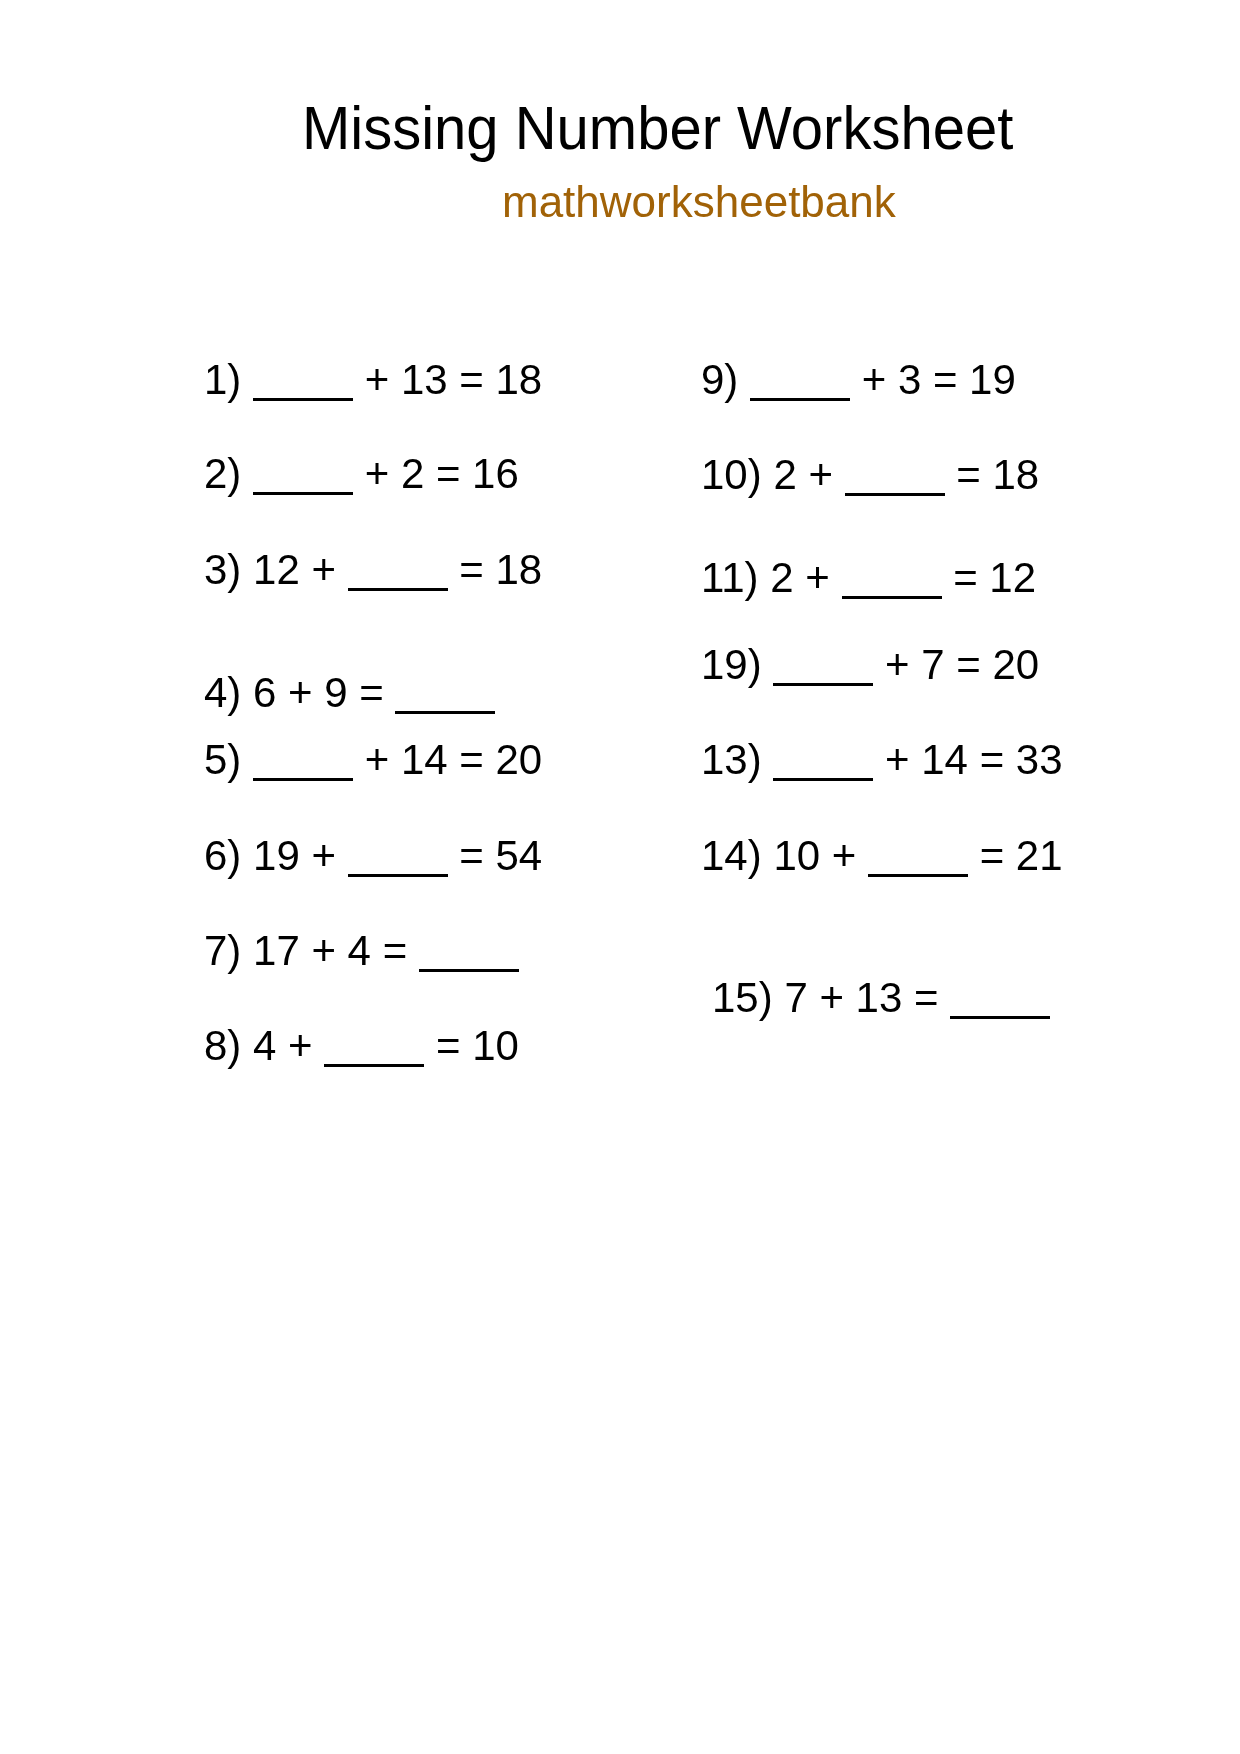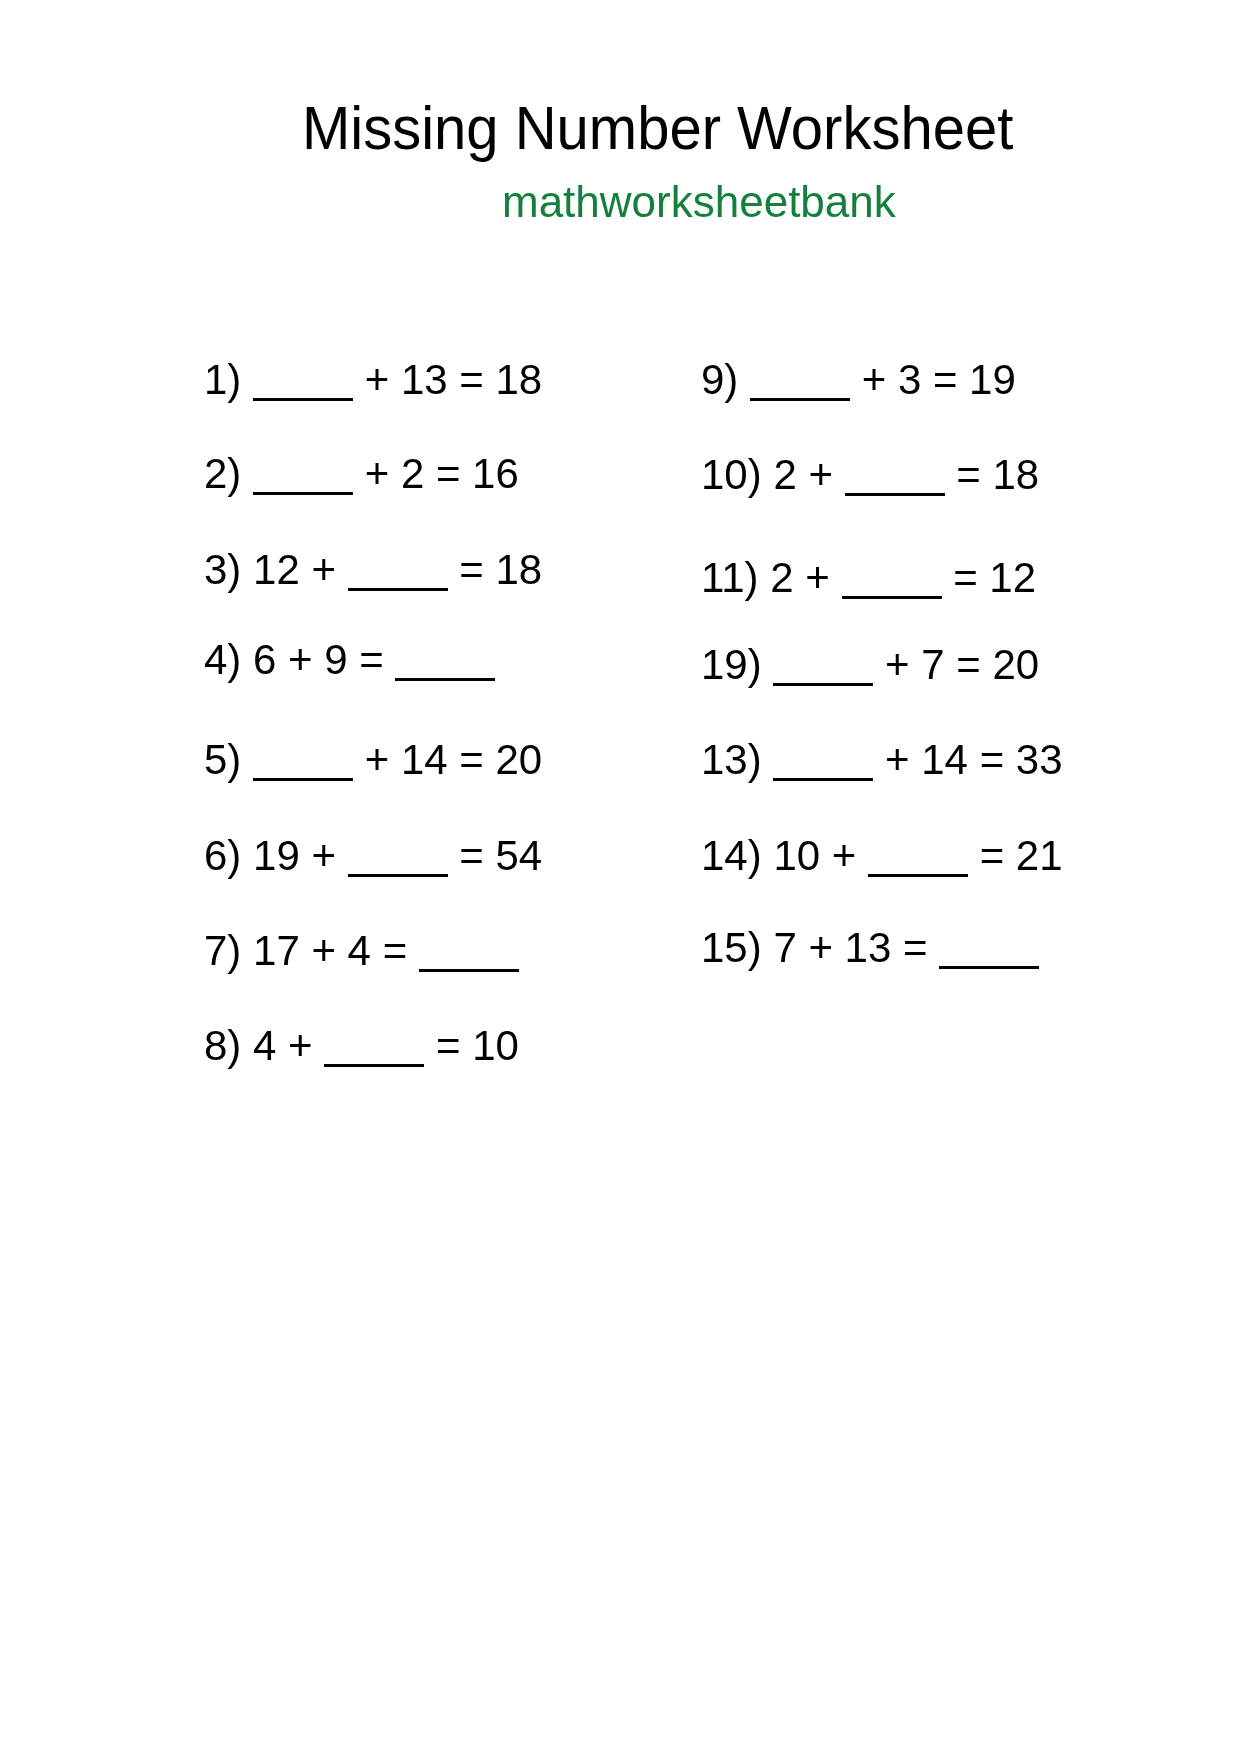--- a/index.html
+++ b/index.html
@@ -26,21 +26,21 @@
     font-weight: normal;
     transform-origin: left top;
     transform: scaleY(1.06);
   }
   .subtitle {
     position: absolute;
     left: 502px;
     top: 180px;
     font-size: 44px;
     line-height: 1;
-    color: #15803d;
+    color: #a16207;
     white-space: nowrap;
   }
   .column {
     position: absolute;
     top: 0;
   }
   .col-left { left: 204px; }
   .col-right { left: 701px; }
   .problem {
     position: absolute;
@@ -63,27 +63,27 @@
 </head>
 <body>
 
 <h1 class="title">Missing Number Worksheet</h1>
 <div class="subtitle">mathworksheetbank</div>
 
 <div class="column col-left">
     <div class="problem" style="top: 357px;"><span>1)</span> <span></span><span class="blank"></span> <span>+ 13 = 18</span></div>
     <div class="problem" style="top: 451px;"><span>2)</span> <span></span><span class="blank"></span> <span>+ 2 = 16</span></div>
     <div class="problem" style="top: 547.2px;"><span>3)</span> <span>12 +</span> <span class="blank"></span> <span>= 18</span></div>
-    <div class="problem" style="top: 637px; text-align: center;"><span>4)</span> <span>6 + 9 =</span> <span class="blank"></span><span></span></div>
+    <div class="problem" style="top: 670px; text-align: center;"><span>4)</span> <span>6 + 9 =</span> <span class="blank"></span><span></span></div>
     <div class="problem" style="top: 737.4px;"><span>5)</span> <span></span><span class="blank"></span> <span>+ 14 = 20</span></div>
     <div class="problem" style="top: 832.5px;"><span>6)</span> <span>19 +</span> <span class="blank"></span> <span>= 54</span></div>
     <div class="problem" style="top: 927.6px;"><span>7)</span> <span>17 + 4 =</span> <span class="blank"></span><span></span></div>
     <div class="problem" style="top: 1022.7px;"><span>8)</span> <span>4 +</span> <span class="blank"></span> <span>= 10</span></div>
   </div>
 <div class="column col-right">
     <div class="problem" style="top: 357px;"><span>9)</span> <span></span><span class="blank"></span> <span>+ 3 = 19</span></div>
     <div class="problem" style="top: 452.1px;"><span>10)</span> <span>2 +</span> <span class="blank"></span> <span>= 18</span></div>
     <div class="problem" style="top: 547.2px; margin-top: 8px;"><span>11)</span> <span>2 +</span> <span class="blank"></span> <span>= 12</span></div>
     <div class="problem" style="top: 642.3px;"><span>19)</span> <span></span><span class="blank"></span> <span>+ 7 = 20</span></div>
     <div class="problem" style="top: 737.4px;"><span>13)</span> <span></span><span class="blank"></span> <span>+ 14 = 33</span></div>
     <div class="problem" style="top: 832.5px;"><span>14)</span> <span>10 +</span> <span class="blank"></span> <span>= 21</span></div>
-    <div class="problem" style="top: 925px;"><span>15)</span> <span>7 + 13 =</span> <span class="blank"></span><span></span></div>
+    <div class="problem" style="top: 975px; margin-left: 11px;"><span>15)</span> <span>7 + 13 =</span> <span class="blank"></span><span></span></div>
   </div>
 
 </body></html>

